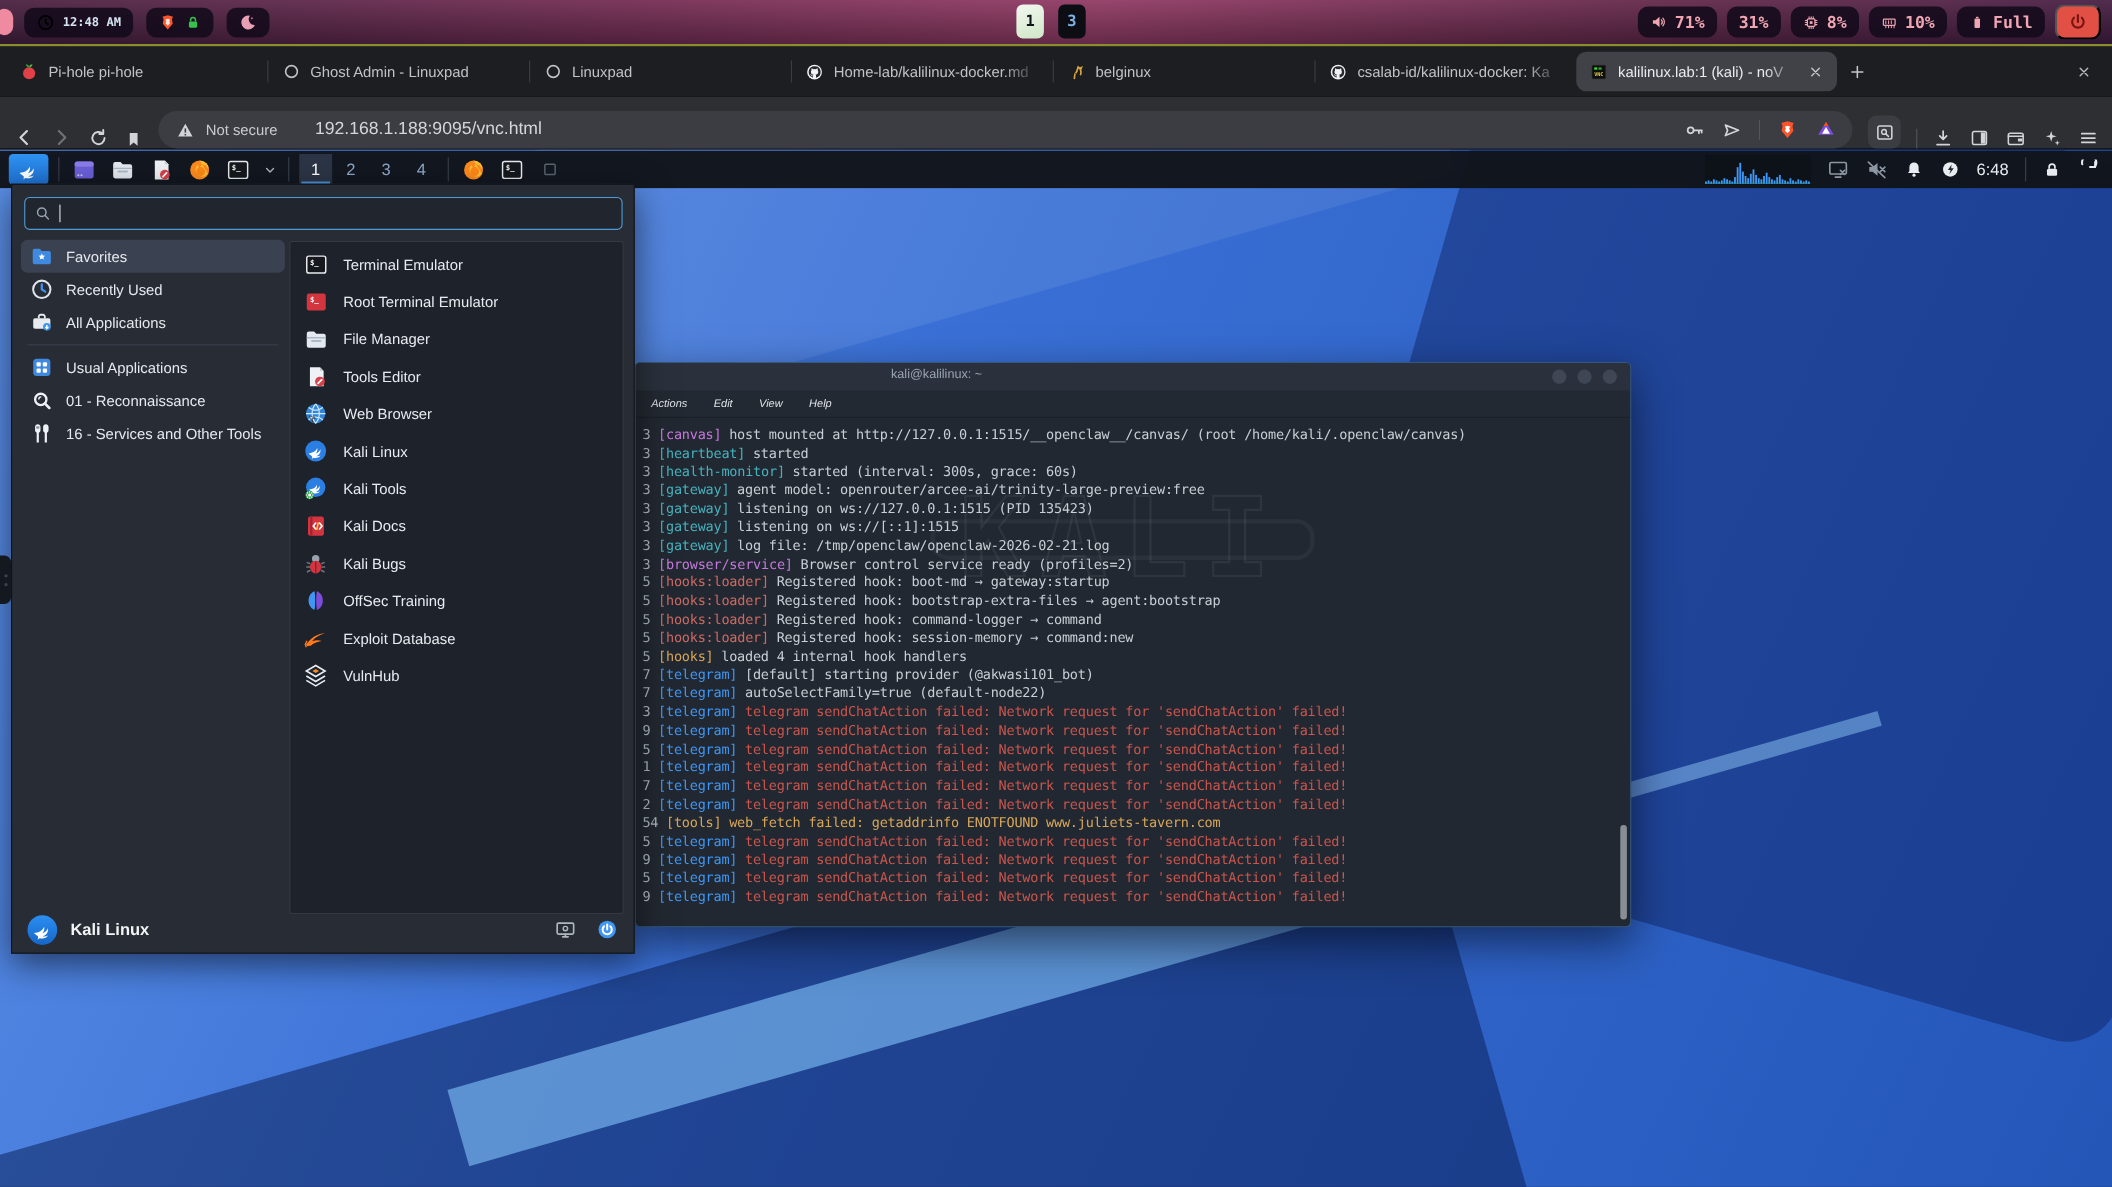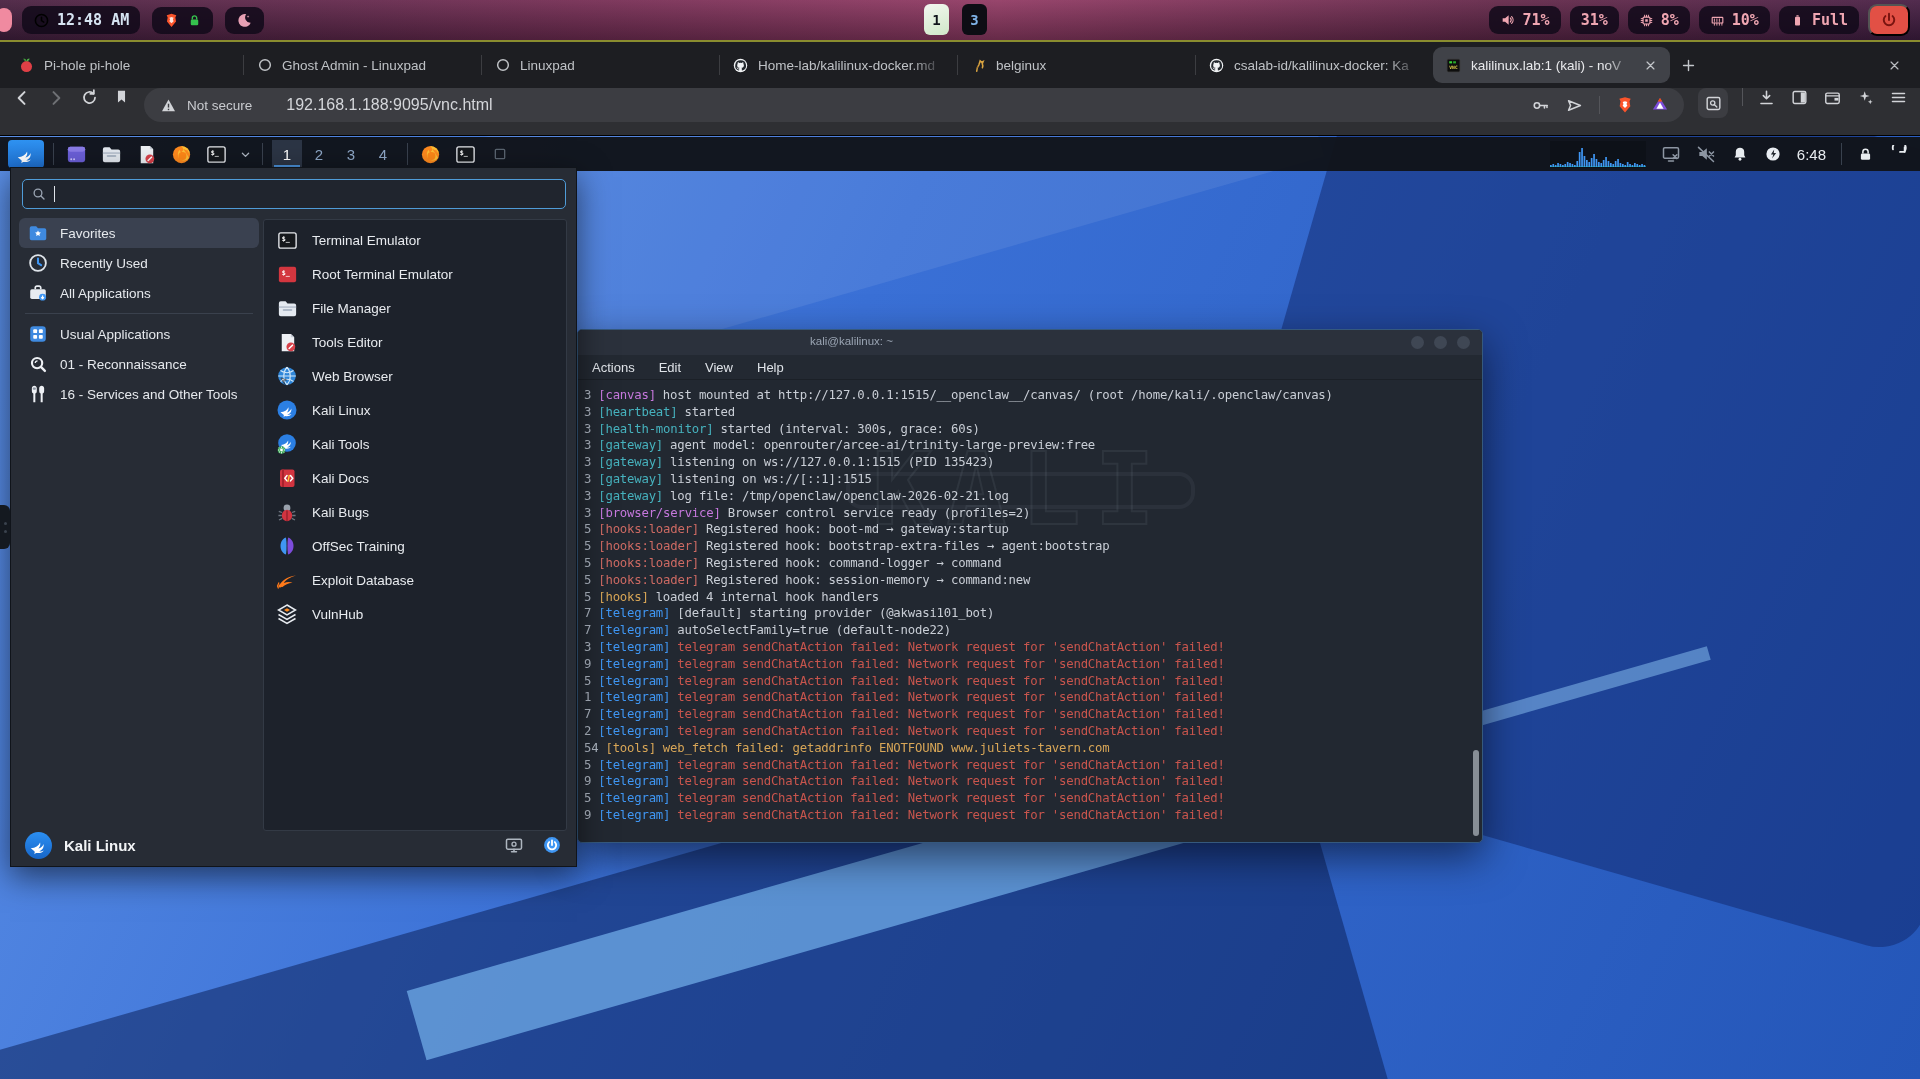--- a/index.html
+++ b/index.html
@@ -6,21 +6,21 @@
   html,body { width:1920px; height:1079px; background:#000; font-family:"Liberation Sans",sans-serif; overflow:hidden; }
   .screen { position:relative; width:1920px; height:1079px; overflow:hidden; }
 
   
   .host-bar { position:absolute; top:0; left:0; width:1920px; height:40px;
     background:linear-gradient(90deg,#41203f 0%,#6e2c52 30%,#8c3a63 52%,#5d2748 78%,#3f1e42 100%);
     display:flex; align-items:center; }
   .host-bar::after { content:""; position:absolute; inset:0; background:linear-gradient(180deg,rgba(255,170,190,.10),rgba(0,0,0,.28)); pointer-events:none; }
   .host-left { display:flex; align-items:center; gap:12px; margin-left:22px; z-index:2; }
   .pill { background:rgba(18,10,26,.88); border-radius:9px; padding:5px 11px; display:flex; align-items:center; gap:7px; }
-  .host-time { font-family:"DejaVu Sans Mono",monospace; font-size:15px; font-weight:bold; color:#d6e4f2; }
+  .host-time { font-family:"DejaVu Sans Mono",monospace; font-size:11px; font-weight:bold; color:#d6e4f2; }
   .pink-blob { position:absolute; left:-4px; top:8px; width:16px; height:24px; border-radius:8px; background:#f08aa0; z-index:2; }
   .host-center { position:absolute; left:924px; top:4px; display:flex; gap:13px; z-index:2; }
   .hws { width:25px; height:31px; border-radius:6px; display:flex; align-items:center; justify-content:center;
     font-family:"DejaVu Sans Mono",monospace; font-weight:bold; font-size:14px; background:#0d0d14; color:#7fb3e8; }
   .hws.active { background:linear-gradient(160deg,#f3f6f0,#cfe8c8); color:#10131a; }
   .host-right { margin-left:auto; margin-right:10px; display:flex; align-items:center; gap:9px; z-index:2; }
   .stat { color:#f0a6b2; font-family:"DejaVu Sans Mono",monospace; font-weight:bold; font-size:15px; }
   .power-btn { width:42px; height:32px; border-radius:9px; background:#e25045; display:flex; align-items:center; justify-content:center; color:#7a1410; }
   .ic { display:inline-flex; align-items:center; justify-content:center; line-height:0; }
   .ic svg { display:block; }
@@ -30,21 +30,21 @@
   .tabstrip { position:relative; height:48px; background:#1d1e22; border-top:2px solid #8a8d2f; display:flex; align-items:center; padding:0 6px; }
   .tabs { display:flex; align-items:center; height:100%; }
   .tab { width:237px; height:36px; display:flex; align-items:center; gap:9px; padding:0 12px; color:#bfc2c6; font-size:13.5px; position:relative; }
   .tabsep { width:1px; height:20px; background:#3c3d41; }
   .tab .tab-title { flex:1; white-space:nowrap; overflow:hidden; -webkit-mask-image:linear-gradient(90deg,#000 82%,transparent); mask-image:linear-gradient(90deg,#000 82%,transparent); }
   .tab.active { background:#404248; border-radius:9px; color:#e9eaed; }
   .tab .favicon { width:17px; height:17px; flex:none; }
   .tab-close { color:#c3c6ca; flex:none; }
   .newtab-btn { margin-left:10px; color:#c3c6ca; }
   .strip-close { position:absolute; right:18px; color:#b9bcc0; }
-  .toolbar { height:47px; background:#2e2f33; display:flex; align-items:flex-start; padding:0 12px; gap:14px; }
+  .toolbar { height:47px; background:#2e2f33; display:flex; align-items:flex-end; padding:0 12px; gap:14px; }
   .tb-ic { color:#d2d4d8; }
   .tb-ic.dim { color:#6f7175; }
   .url-pill { height:34px; flex:none; width:1540px; background:#3c3d42; border-radius:17px; display:flex; align-items:center; padding:0 14px 0 16px; gap:10px; }
   .sec-label { font-size:13.5px; color:#c9cbcf; }
   .url-text { font-size:16px; color:#d4d6da; }
   .url-right { margin-left:auto; display:flex; align-items:center; gap:15px; }
   .vdiv { width:1px; height:18px; background:#54555a; }
   .box-pill { width:36px; height:30px; background:#3c3d42; border-radius:8px; display:flex; align-items:center; justify-content:center; color:#d2d4d8; }
 
   
@@ -73,21 +73,21 @@
   .pr-ic.dimmed { color:#8d96a3; }
 
   
   .terminal { position:absolute; left:577px; top:193px; width:906px; height:514px; z-index:10;
     border:1px solid #35597e; border-radius:5px; box-shadow:0 14px 40px rgba(0,0,10,.55); overflow:hidden; background:#222831; }
   .t-title { height:25px; background:#2b313c; position:relative; }
   .t-title-text { position:absolute; left:232px; top:5px; font-size:11.5px; color:#9aa4b2; }
   .t-btns { position:absolute; right:12px; top:6px; display:flex; gap:10px; }
   .t-btn { width:13px; height:13px; border-radius:50%; background:#3f4754; }
   .t-menu { height:25px; background:#232932; border-bottom:1px solid #1b2027; display:flex; align-items:center; gap:24px; padding-left:14px; }
-  .t-menu span { font-size:13px; color:#dfe3e8; }
+  .t-menu span { font-size:10px; color:#dfe3e8;font-style:italic; }
   .t-body { position:relative; height:462px; padding:7px 8px 0 6px; font-family:"DejaVu Sans Mono",monospace; font-size:12.3px; line-height:16.8px; letter-spacing:-0.2px; white-space:nowrap; overflow:hidden; }
   .tline { display:block; }
   .pre { color:#aeb6c2; margin-right:7px; }
   .tag-magenta { color:#c678dd; } .tag-cyan { color:#46b2be; } .tag-red { color:#cd6a63; }
   .tag-yellow { color:#d8a657; } .tag-blue { color:#3f96f3; }
   .m-normal { color:#c9ced6; } .m-red { color:#c9554d; } .m-yellow { color:#d8a657; }
   .tline .msg { margin-left:7px; }
   .wm { position:absolute; left:268px; top:92px; padding:6px 22px; border:4px solid rgba(205,215,230,.055); border-radius:16px;
     font-size:100px; font-weight:bold; letter-spacing:14px; color:transparent; -webkit-text-stroke:2px rgba(205,215,230,.075); }
   .t-scroll { position:absolute; right:3px; top:370px; width:6px; height:86px; border-radius:3px; background:#99a0a8; opacity:.85; }

